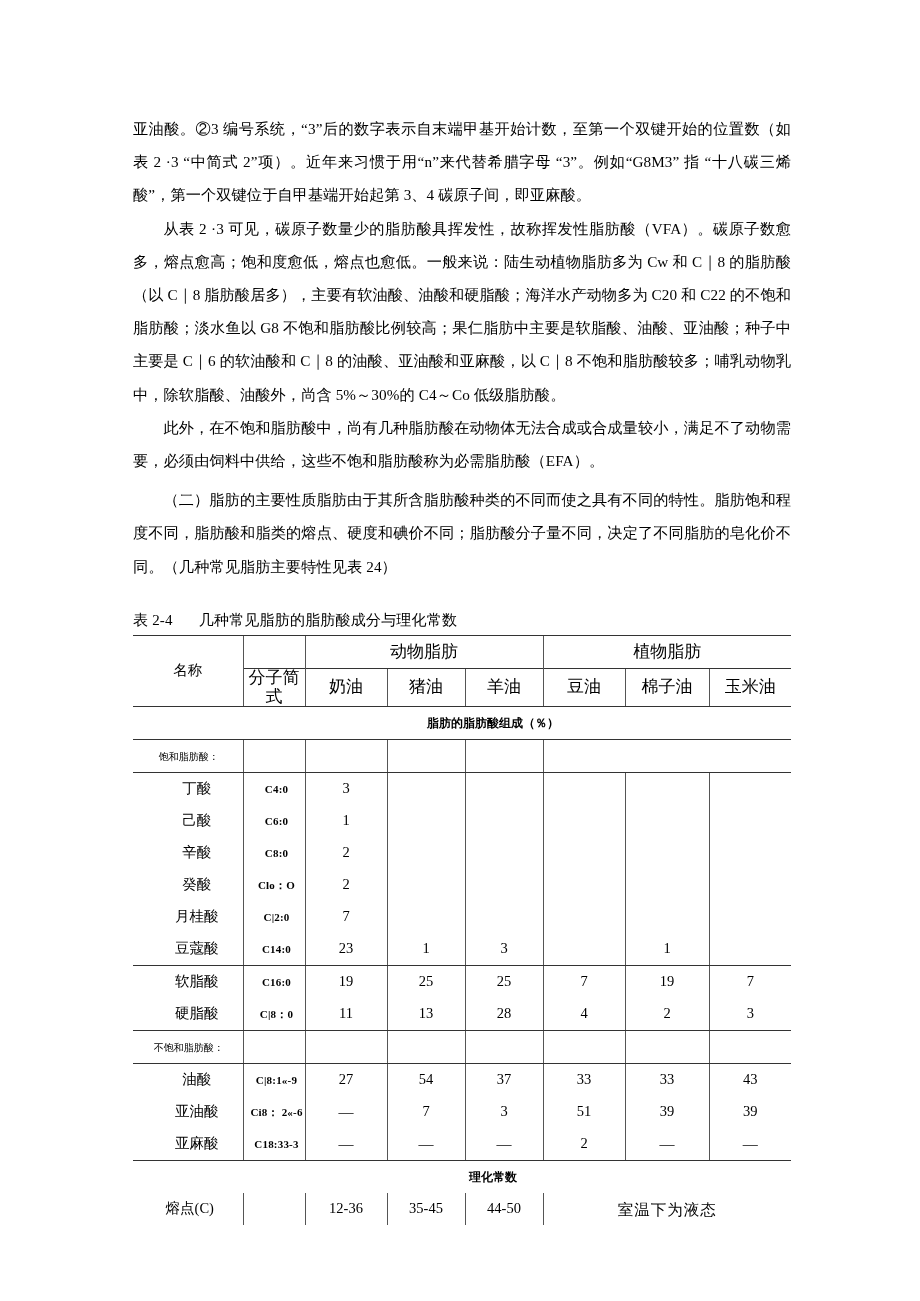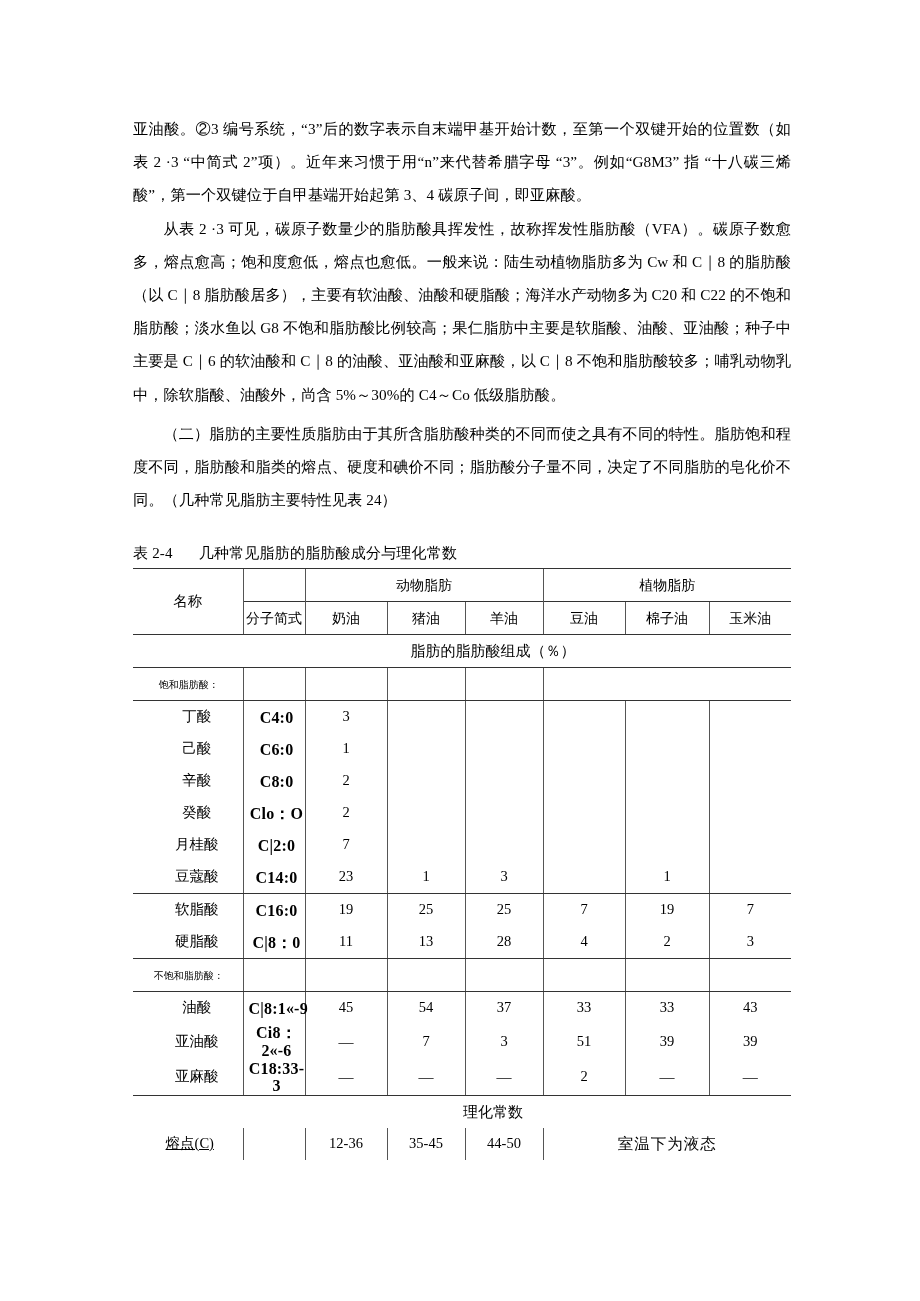--- a/index.html
+++ b/index.html
@@ -67,50 +67,51 @@
     line-height: 1.1;
   }
   
   .vl { border-left: 1px solid #555 !important; }
   
   .ht { border-top: 1.6px solid #333 !important; }
   .hb { border-bottom: 1.6px solid #333 !important; }
 
   .nm  { text-align: center; }
   .lbl-ind { text-align: center; padding-left: 18px !important; }
-  .lbl-left { text-align: left; padding-left: 4px !important; text-decoration: underline; }
+  .lbl-left { text-align: left; padding-left: 4px !important; }
   .formula {
     font-family: "Liberation Serif", "DejaVu Serif", serif;
-    font-size: 16px;
+    font-size: 11px;
     font-weight: bold;
     text-align: left;
     padding-left: 5px !important;
     letter-spacing: 0.2px;
   }
   .sechead {
     text-align: left;
     padding-left: 2px !important;
     font-size: 10px;
   }
-  .subhdr-mid { text-align: center; font-size: 14px; }
+  .subhdr-mid { text-align: center; font-size: 17px; }
   .tall { height: 30px; }
   .rowtall { height: 35px; }
   .dash { font-size: 15px; }
-  .grp-title { text-align: left; padding-left: 62px !important; font-size: 15px; }
+  .grp-title { text-align: left; padding-left: 62px !important; font-size: 12px; font-weight: bold; }
   .liquid { font-size: 15.5px; letter-spacing: 1px; }
 </style>
 </head>
 <body>
 
 <div id="page">
 
   <div class="body-area">
 
     <p class="para">亚油酸。②3 编号系统，“3”后的数字表示自末端甲基开始计数，至第一个双键开始的位置数（如表 2 ·3 “中简式 2”项）。近年来习惯于用“n”来代替希腊字母 “3”。例如“G8M3” 指 “十八碳三烯酸”，第一个双键位于自甲基端开始起第 3、4 碳原子间，即亚麻酸。</p>
     <p class="para indent">从表 2 ·3 可见，碳原子数量少的脂肪酸具挥发性，故称挥发性脂肪酸（VFA）。碳原子数愈多，熔点愈高；饱和度愈低，熔点也愈低。一般来说：陆生动植物脂肪多为 Cw 和 C｜8 的脂肪酸（以 C｜8 脂肪酸居多），主要有软油酸、油酸和硬脂酸；海洋水产动物多为 C20 和 C22 的不饱和脂肪酸；淡水鱼以 G8 不饱和脂肪酸比例较高；果仁脂肪中主要是软脂酸、油酸、亚油酸；种子中主要是 C｜6 的软油酸和 C｜8 的油酸、亚油酸和亚麻酸，以 C｜8 不饱和脂肪酸较多；哺乳动物乳中，除软脂酸、油酸外，尚含 5%～30%的 C4～Co 低级脂肪酸。</p>
+    <p class="para indent">此外，在不饱和脂肪酸中，尚有几种脂肪酸在动物体无法合成或合成量较小，满足不了动物需要，必须由饲料中供给，这些不饱和脂肪酸称为必需脂肪酸（EFA）。</p>
     <span class="sp-small"></span>
     <p class="para indent">（二）脂肪的主要性质脂肪由于其所含脂肪酸种类的不同而使之具有不同的特性。脂肪饱和程度不同，脂肪酸和脂类的熔点、硬度和碘价不同；脂肪酸分子量不同，决定了不同脂肪的皂化价不同。（几种常见脂肪主要特性见表 24）</p>
 
     <div class="tbl-title">
       <span class="tnum">表 2-4</span><span>几种常见脂肪的脂肪酸成分与理化常数</span>
     </div>
 
     <table class="ft">
       <colgroup>
         <col style="width:110px">
@@ -243,21 +244,21 @@
         <td class="hb vl"></td>
         <td class="hb vl"></td>
         <td class="hb vl"></td>
         <td class="hb vl"></td>
         <td class="hb vl"></td>
       </tr>
 
       <tr>
         <td class="lbl-ind">油酸</td>
         <td class="vl formula">C|8:1«-9</td>
-        <td class="vl">45</td>
+        <td class="vl">27</td>
         <td class="vl">54</td>
         <td class="vl">37</td>
         <td class="vl">33</td>
         <td class="vl">33</td>
         <td class="vl">43</td>
       </tr>
       <tr>
         <td class="lbl-ind">亚油酸</td>
         <td class="vl formula">Ci8： 2«-6</td>
         <td class="vl dash">—</td>

